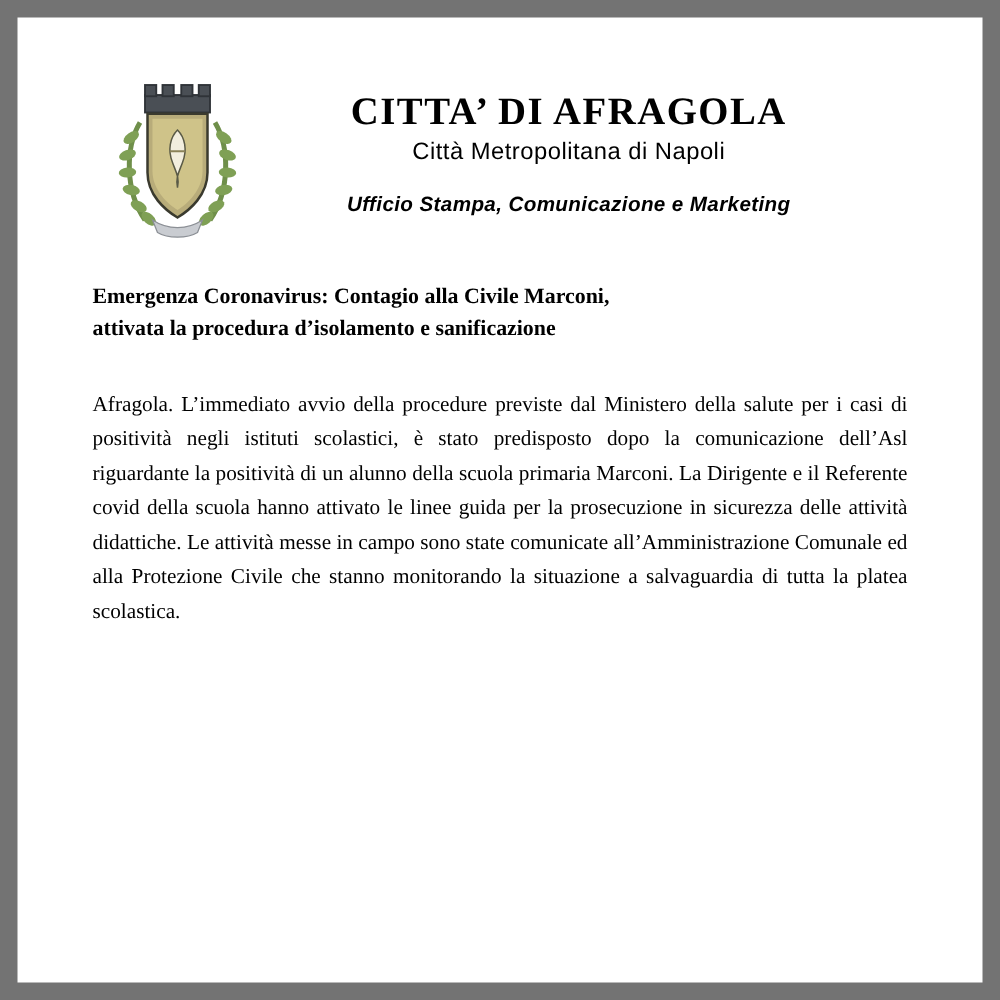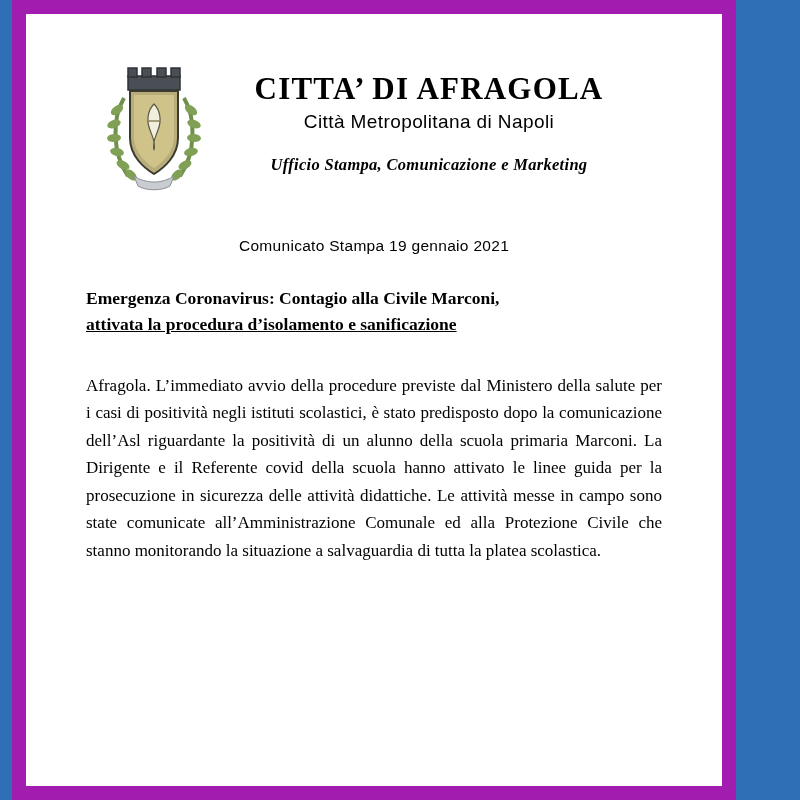--- a/index.html
+++ b/index.html
@@ -5,26 +5,25 @@
   html, body {
     margin: 0;
     padding: 0;
     width: 800px;
     height: 800px;
     background: #2f6fb5;
     font-family: "Liberation Serif", serif;
   }
   #page {
     position: relative;
-    width: 724px;
+    width: 800px;
     height: 800px;
-    background: #a21caf;
+    background: #737373;
     box-sizing: border-box;
     padding: 14px;
-    margin-left: 12px;
   }
   #sheet {
     position: relative;
     width: 100%;
     height: 100%;
     background: #ffffff;
     box-sizing: border-box;
     padding: 40px 58px 20px 58px;
     overflow: hidden;
   }
@@ -62,21 +61,21 @@
   }
   .title-sub {
     font-family: "Liberation Sans", sans-serif;
     font-weight: normal;
     font-size: 19px;
     color: #000;
     margin-top: 4px;
     letter-spacing: 0.4px;
   }
   .title-office {
-    font-family: Liberation Serif, serif;
+    font-family: Liberation Sans, sans-serif;
     font-weight: bold;
     font-style: italic;
     font-size: 16.5px;
     color: #000;
     margin-top: 22px;
     letter-spacing: 0.3px;
     text-align: center;
   }
 
   
@@ -92,21 +91,21 @@
     font-family: "Liberation Serif", serif;
     font-weight: bold;
     font-size: 17.5px;
     color: #000;
     margin-top: 30px;
     line-height: 1.5;
     text-align: justify;
     text-justify: inter-word;
     padding: 0 2px;
   }
-  .headline .l2 { display:block;text-decoration:underline; }
+  .headline .l2 { display:block; }
   .body-text {
     font-family: Liberation Serif, serif;
     font-size: 17px;
     color: #000;
     margin-top: 34px;
     line-height: 1.62;
     text-align: justify;
     text-justify: inter-word;
     padding: 0 2px;
   }
@@ -166,21 +165,20 @@
         </svg>
       </div>
 
       <div class="header-text">
         <div class="title-main">CITTA’ DI AFRAGOLA</div>
         <div class="title-sub">Città Metropolitana di Napoli</div>
         <div class="title-office">Ufficio Stampa, Comunicazione e Marketing</div>
       </div>
     </div>
 
-    <div class="press-line">Comunicato Stampa 19 gennaio 2021</div>
 
     <div class="headline">
       <span>Emergenza Coronavirus: Contagio alla Civile Marconi,</span>
       <span class="l2">attivata la procedura d’isolamento e sanificazione</span>
     </div>
 
     <div class="body-text">Afragola. L’immediato avvio della procedure previste dal Ministero della salute per i casi di positività negli istituti scolastici, è stato predisposto dopo la comunicazione dell’Asl riguardante la positività di un alunno della scuola primaria Marconi. La Dirigente e il Referente covid della scuola hanno attivato le linee guida per la prosecuzione in sicurezza delle attività didattiche. Le attività messe in campo sono state comunicate all’Amministrazione Comunale ed alla Protezione Civile che stanno monitorando la situazione a salvaguardia di tutta la platea scolastica.</div>
 
 
   </div>

